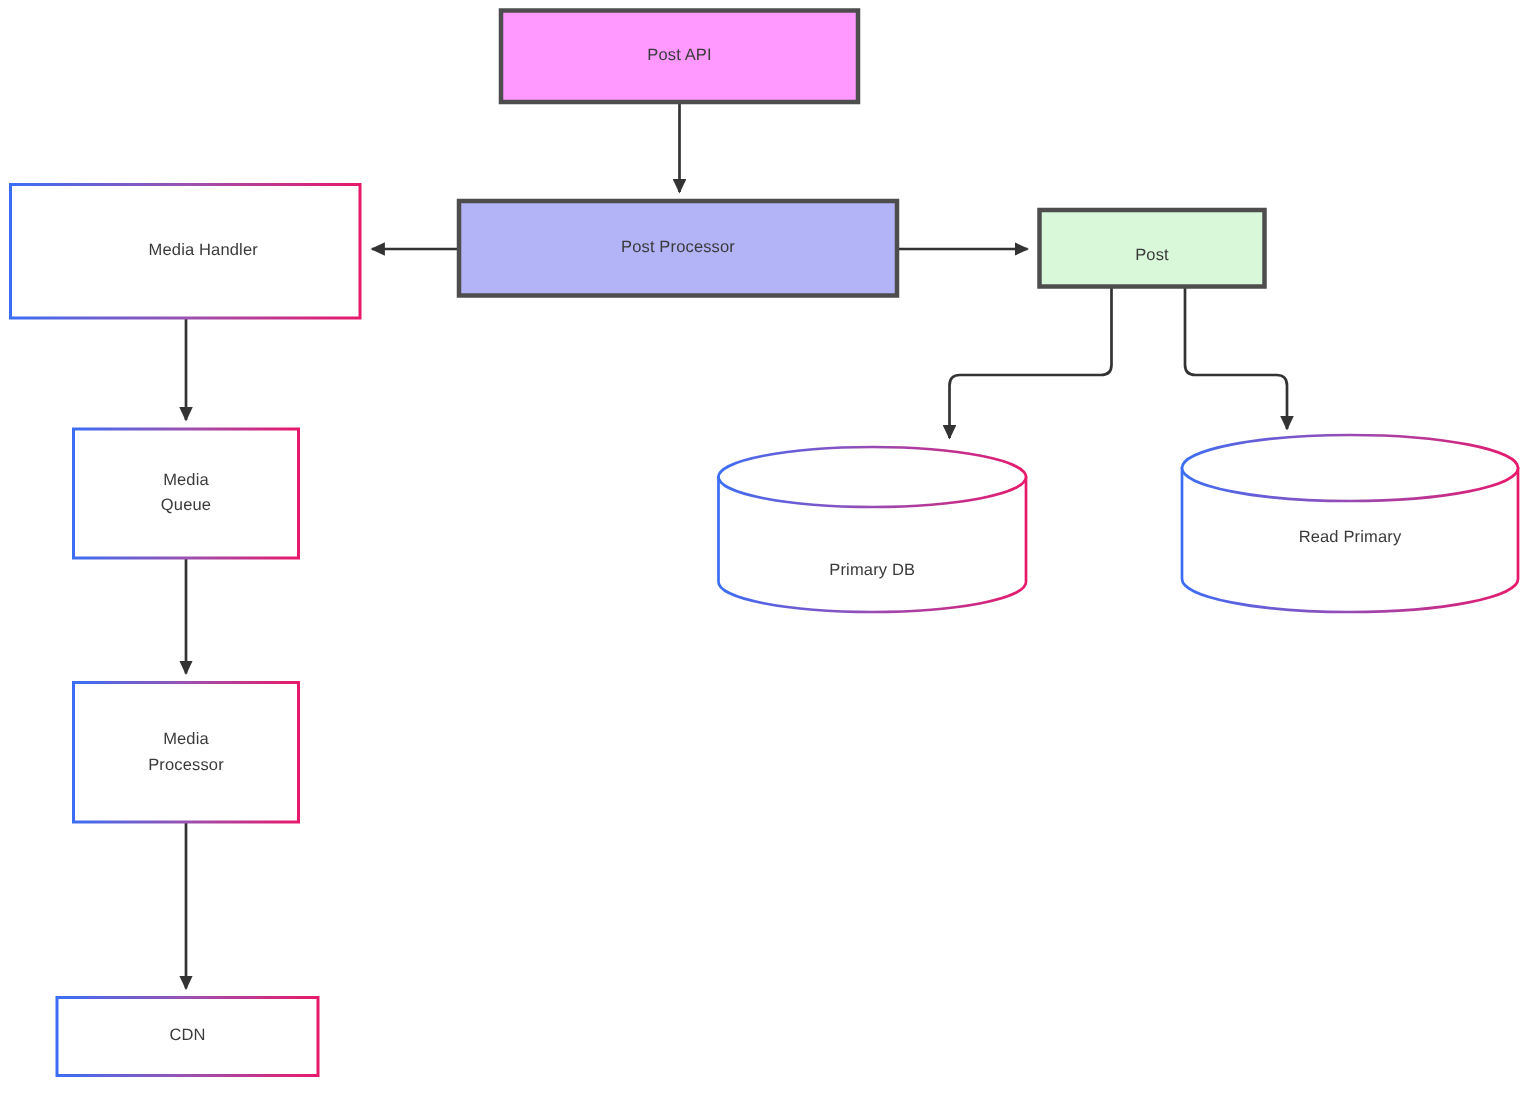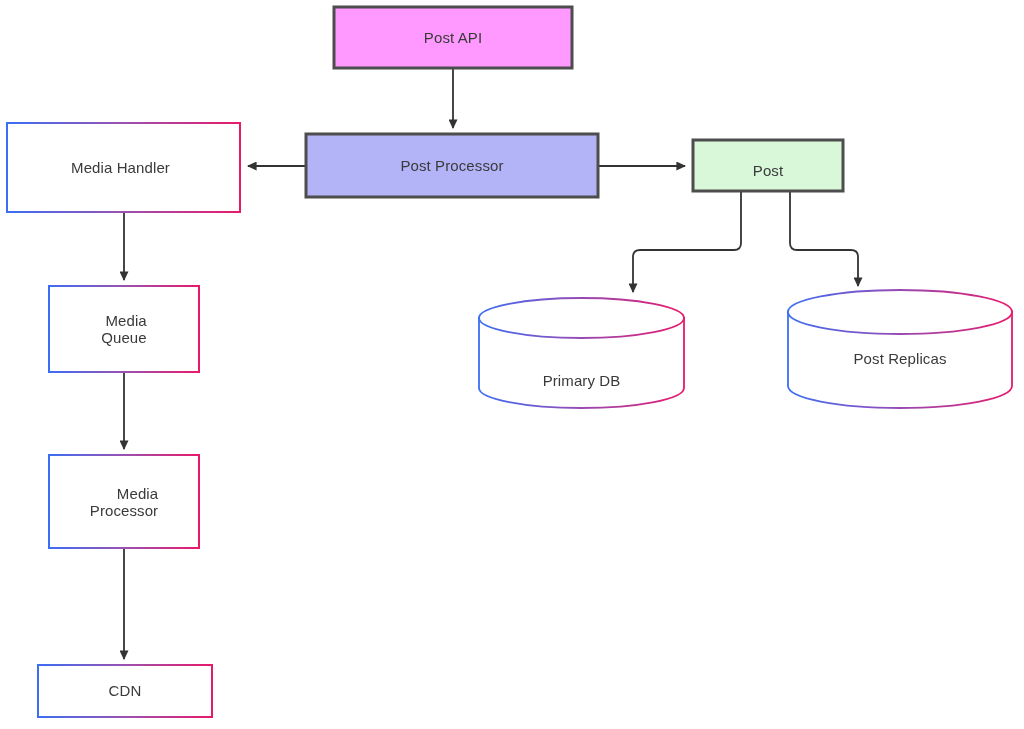--- a/index.html
+++ b/index.html
@@ -22,23 +22,23 @@
     left: 0;
     top: 0;
     width: 1024px;
     height: 729px;
   }
   .node-label {
     position: absolute;
     display: flex;
     align-items: center;
     justify-content: center;
-    text-align: right;
+    text-align: center;
     font-family: "Liberation Sans", sans-serif;
-    font-size: 15px;
+    font-size: 11px;
     line-height: 17px;
     color: #3a3a3a;
     white-space: pre-line;
     pointer-events: none;
     letter-spacing: 0.1px;
   }
 </style>
 </head>
 <body>
 
@@ -129,29 +129,29 @@
     <g>
       <path d="M788,312 L788,386 A112,22 0 0 0 1012,386 L1012,312 Z" fill="#ffffff" stroke="url(#bpGradCyl)" stroke-width="1.8"></path>
       <ellipse cx="900" cy="312" rx="112" ry="22" fill="#ffffff" stroke="url(#bpGradCyl)" stroke-width="1.8"></ellipse>
     </g>
   </svg>
 
   <div class="node-label" style="left:334px; top:7px; width:238px; height:61px;">Post API</div>
 
   <div class="node-label" style="left:306px; top:134px; width:292px; height:63px;border-radius:12px;">Post Processor</div>
 
-  <div class="node-label" style="left:4px; top:123px; width:233px; height:89px;">Media Handler</div>
+  <div class="node-label" style="left:19px; top:123px; width:233px; height:89px;">Media Handler</div>
 
   <div class="node-label" style="left:693px; top:140px; width:150px; height:60px;">Post</div>
 
   <div class="node-label" style="left:49px; top:286px; width:150px; height:86px;">Media
 Queue</div>
 
   <div class="node-label" style="left:49px; top:455px; width:150px; height:93px;">Media
 Processor</div>
 
   <div class="node-label" style="left:38px; top:665px; width:174px; height:50px;">CDN</div>
 
   <div class="node-label" style="left:479px; top:352px; width:205px; height:56px;">Primary DB</div>
 
-  <div class="node-label" style="left:788px; top:330px; width:224px; height:56px;">Post Replicas</div>
+  <div class="node-label" style="left:788px; top:330px; width:224px; height:56px;">Read Primary</div>
 
 </div>
 
 </body></html>

